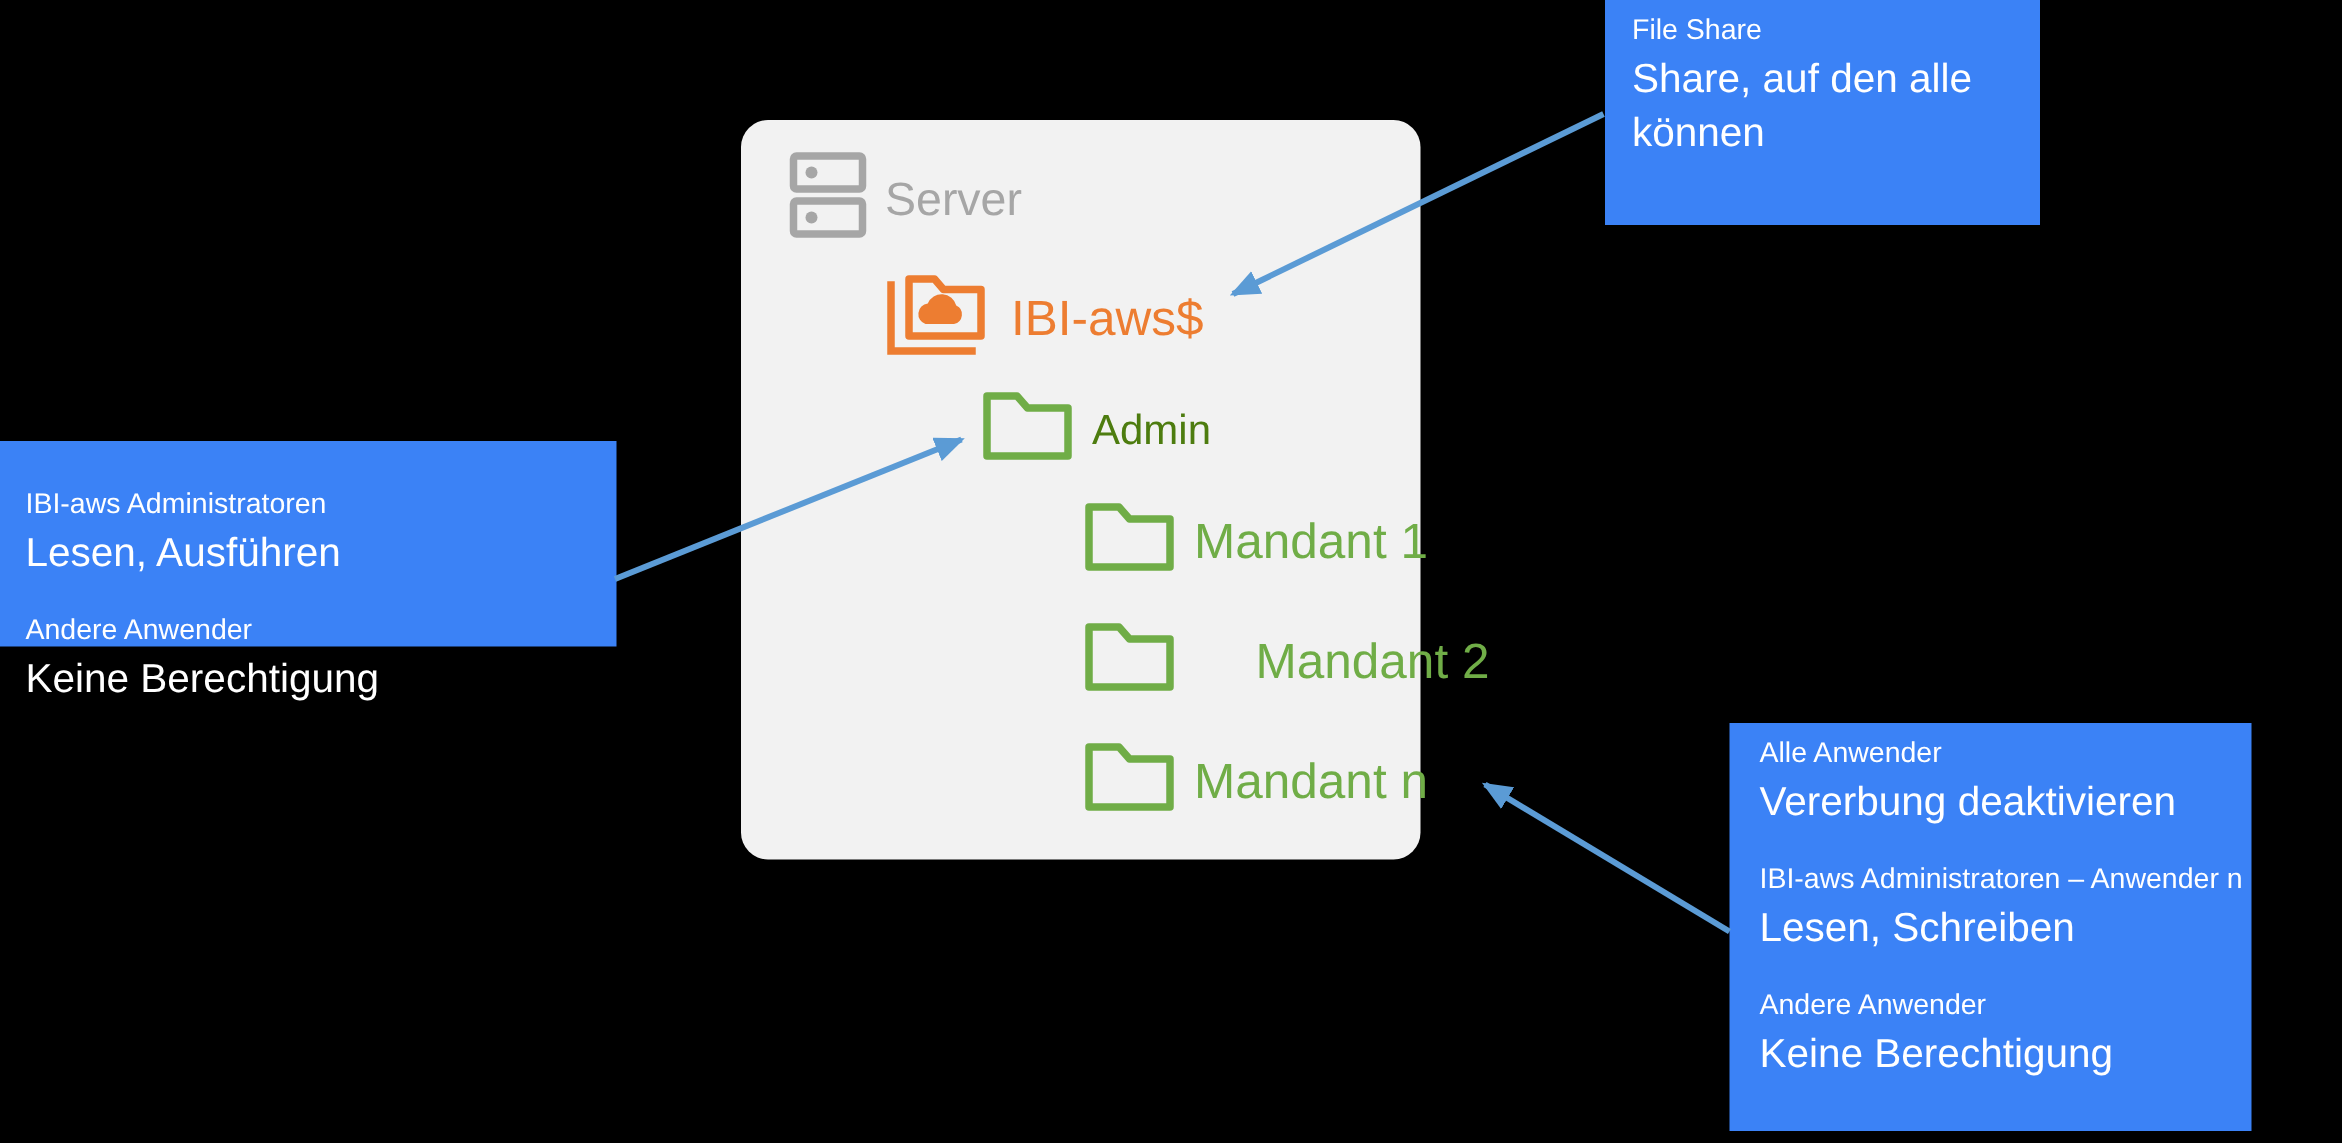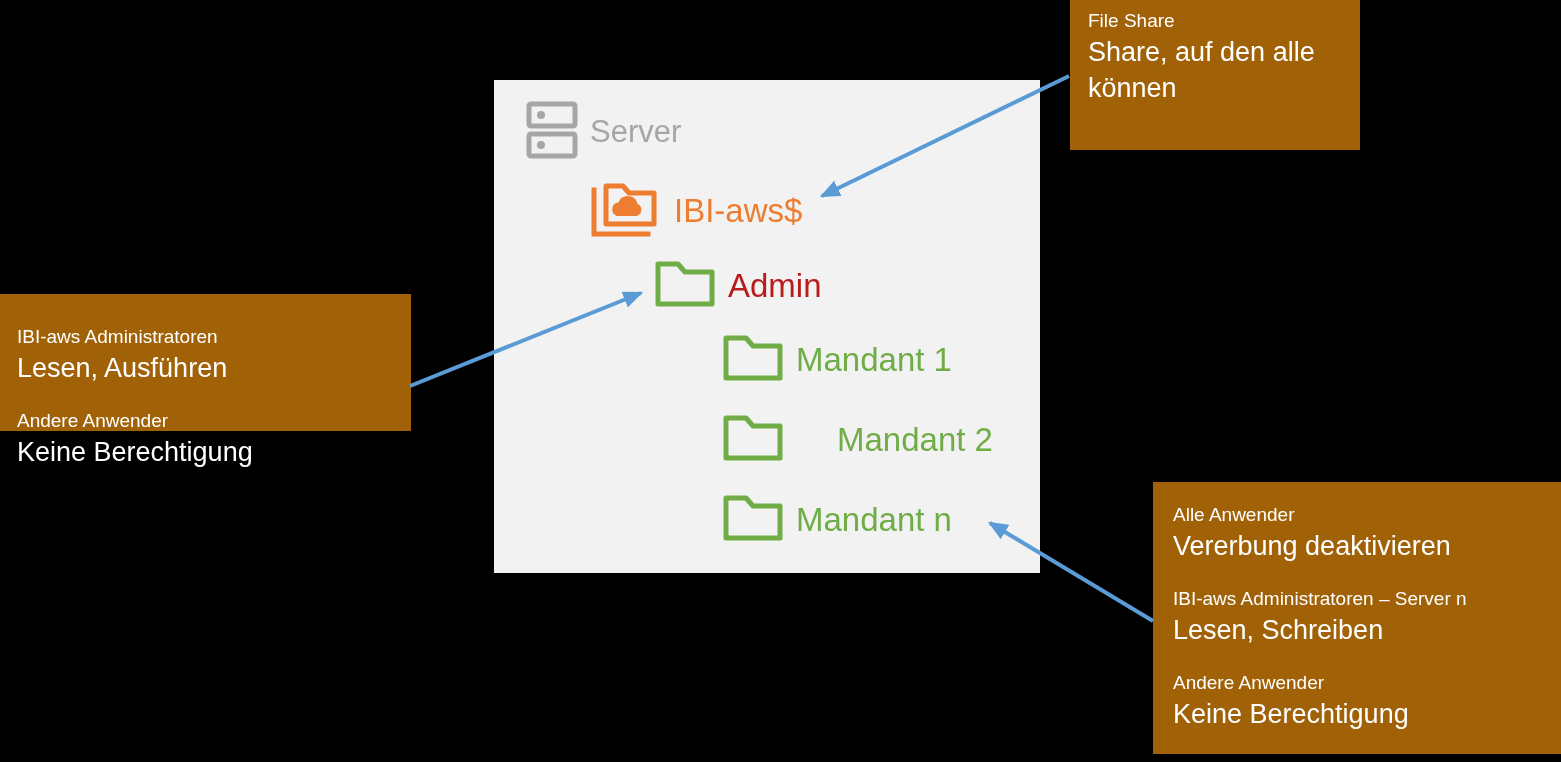--- a/index.html
+++ b/index.html
@@ -17,23 +17,24 @@
     height: 762px;
     background: #000000;
     overflow: hidden;
   }
 
   
   #server-panel {
     position: absolute;
     left: 494px;
     top: 80px;
-    width: 546px;
+    width: 453px;
     height: 493px;
     background: #F2F2F2;
+    border-radius: 18px;
   }
 
   .tree-row {
     position: absolute;
     display: flex;
     align-items: center;
     white-space: nowrap;
   }
   .tree-row .label {
     margin-left: 12px;
@@ -49,34 +50,34 @@
 
   #row-server .label {
     color: #A6A6A6;
     font-size: 31px;
   }
   #row-share .label {
     color: #ED7D31;
     font-size: 33px;
   }
   #row-admin .label {
-    color: #b91c1c;
-    font-size: 33px;
+    color: #4d7c0f;
+    font-size: 28px;
   }
   .mandant-row .label {
     color: #70AD47;
     font-size: 33px;
   }
 
   .icon { display: block; flex: 0 0 auto; }
 
   
   .callout {
     position: absolute;
-    background: #a16207;
+    background: #3b82f6;
     color: #FFFFFF;
     box-sizing: border-box;
   }
   .callout .line-small {
     font-size: 19px;
     line-height: 1.42;
     white-space: nowrap;
   }
   .callout .line-big {
     font-size: 27px;
@@ -98,23 +99,23 @@
     left: 0px;
     top: 294px;
     width: 411px;
     height: 137px;
     padding: 30px 0 0 17px;
   }
 
   #callout-mandant {
     left: 1153px;
     top: 482px;
-    width: 408px;
+    width: 348px;
     height: 272px;
-    padding: 20px 0 0 20px;
+    padding: 8px 0 0 20px;
   }
 
   
   #arrow-layer {
     position: absolute;
     left: 0; top: 0;
     width: 1561px;
     height: 762px;
     pointer-events: none;
   }
@@ -201,21 +202,21 @@
     <div class="line-big">Lesen, Ausführen</div>
     <div class="spacer"></div>
     <div class="line-small">Andere Anwender</div>
     <div class="line-big">Keine Berechtigung</div>
   </div>
 
   <div class="callout" id="callout-mandant">
     <div class="line-small">Alle Anwender</div>
     <div class="line-big">Vererbung deaktivieren</div>
     <div class="spacer"></div>
-    <div class="line-small">IBI-aws Administratoren – Server n</div>
+    <div class="line-small">IBI-aws Administratoren – Anwender n</div>
     <div class="line-big">Lesen, Schreiben</div>
     <div class="spacer"></div>
     <div class="line-small">Andere Anwender</div>
     <div class="line-big">Keine Berechtigung</div>
   </div>
 
   <svg id="arrow-layer">
     <defs>
       <marker id="arrowhead" markerWidth="5" markerHeight="4.2" refX="4.4" refY="2.1" orient="auto">
         <path d="M0,0 L5,2.1 L0,4.2 Z" fill="#5B9BD5"></path>

